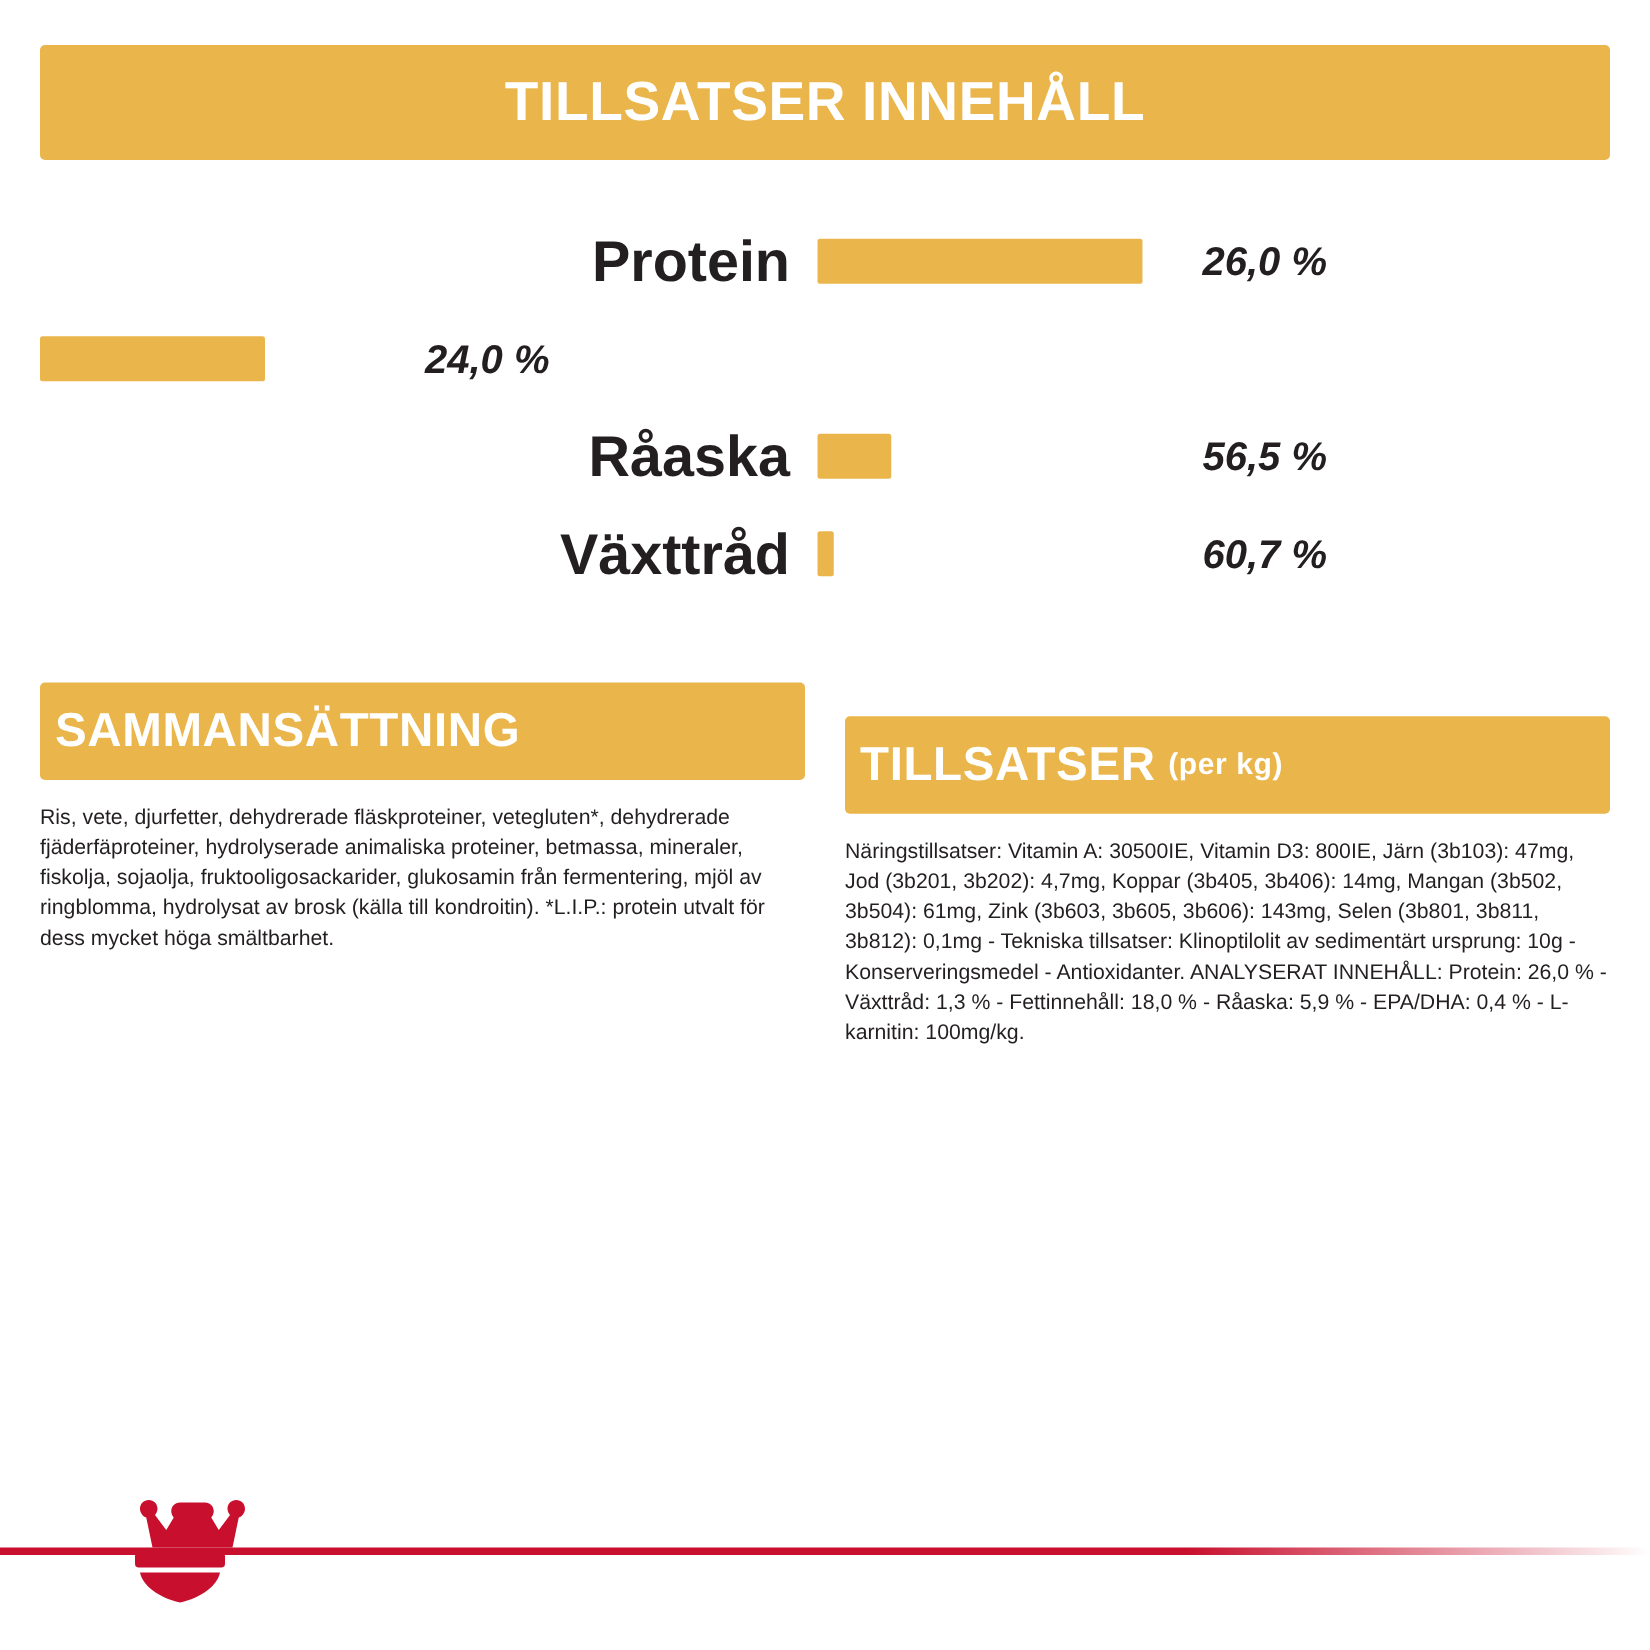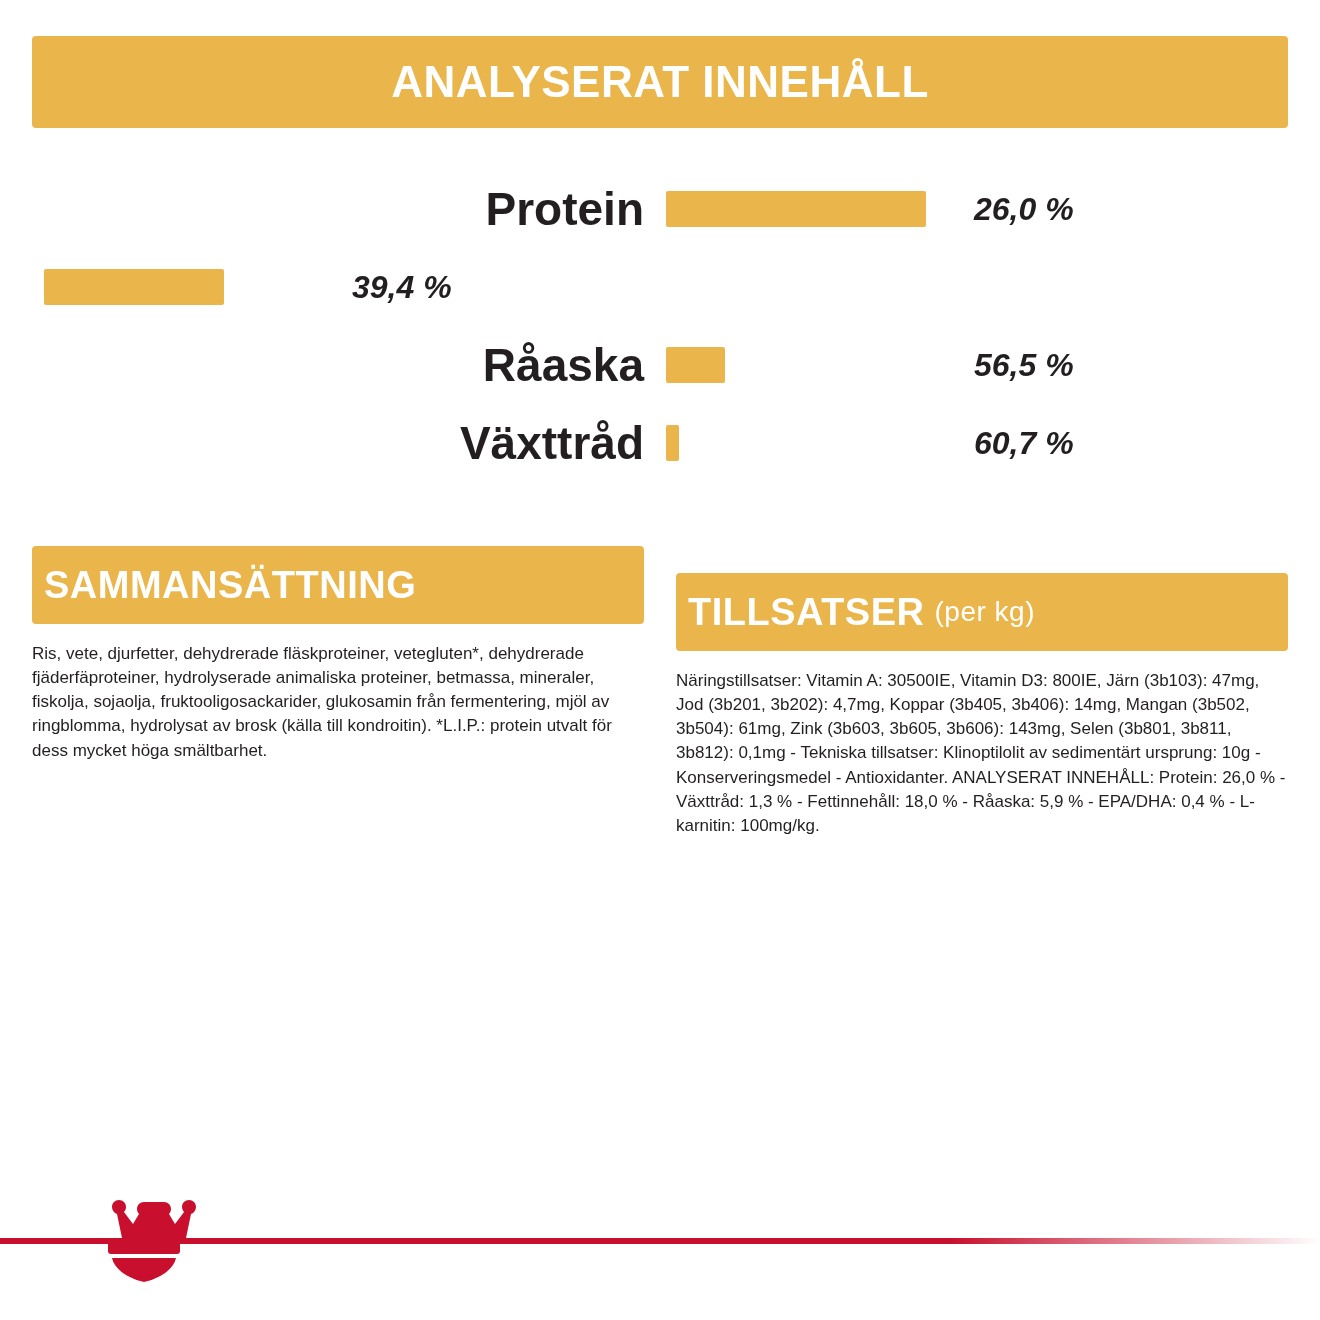--- a/index.html
+++ b/index.html
@@ -39,21 +39,21 @@
     top: 36px;
     width: 1256px;
     height: 92px;
     justify-content: center;
     font-size: 44px;
   }
 
   
   .analysis {
     position: absolute;
-    left: 44px;
+    left: 32px;
     top: 170px;
     width: 1256px;
   }
   .bar-row {
     display: flex;
     align-items: center;
     height: 78px;
   }
   .bar-label {
     width: 600px;
@@ -96,23 +96,23 @@
     width: 612px;
   }
   .banner-sub {
     height: 78px;
     padding: 0 12px;
     font-size: 38px;
     justify-content: flex-start;
     box-sizing: border-box;
   }
   .banner-sub .sub-note {
-    font-size: 28px;
+    font-size: 24px;
     margin-left: 10px;
-    font-weight: normal;
+    font-weight: bold;
   }
   .body-text {
     margin-top: 18px;
     font-size: 17px;
     line-height: 1.42;
     color: #231f20;
   }
   .body-text p {
     margin: 0;
   }
@@ -133,37 +133,37 @@
     width: 112px;
     height: 88px;
   }
   .brand-mark svg { display:block; }
 </style>
 </head>
 <body>
 
 <div class="page">
 
-  <div class="banner banner-main">ANALYSERAT INNEHÅLL</div>
+  <div class="banner banner-main">TILLSATSER INNEHÅLL</div>
 
   <div class="analysis">
 
     <div class="bar-row">
       <div class="bar-label">Protein</div>
       <div class="bar-track">
         <div class="bar-fill" style="width:260px"></div>
       </div>
       <div class="bar-value">26,0 %</div>
     </div>
 
     <div class="bar-row">
       <div class="bar-track">
         <div class="bar-fill" style="width:180px"></div>
       </div>
-      <div class="bar-value">39,4 %</div>
+      <div class="bar-value">24,0 %</div>
     </div>
 
     <div class="bar-row">
       <div class="bar-label">Råaska</div>
       <div class="bar-track">
         <div class="bar-fill" style="width:59px"></div>
       </div>
       <div class="bar-value">56,5 %</div>
     </div>
 

